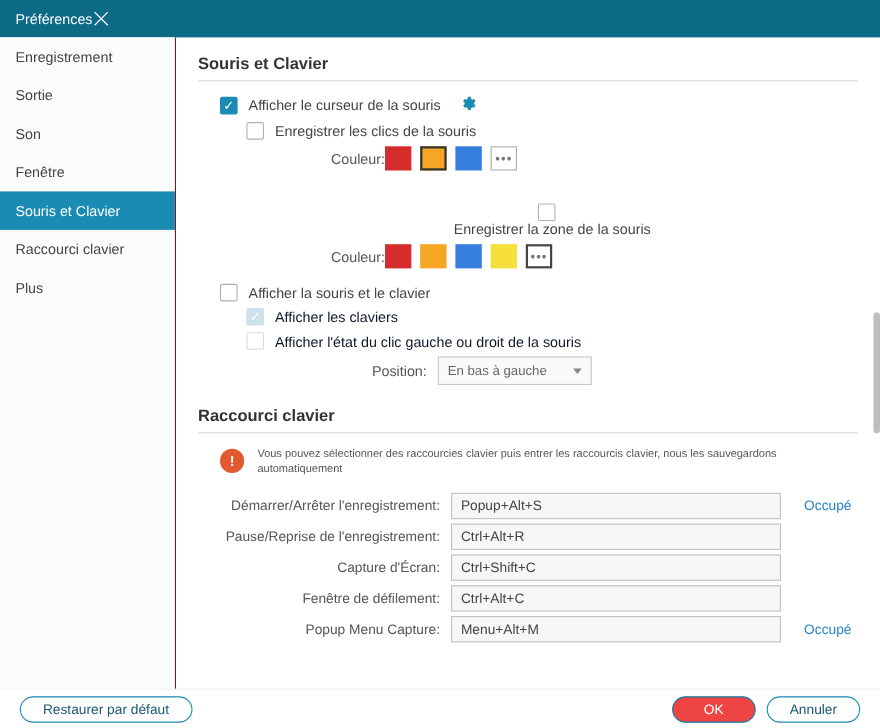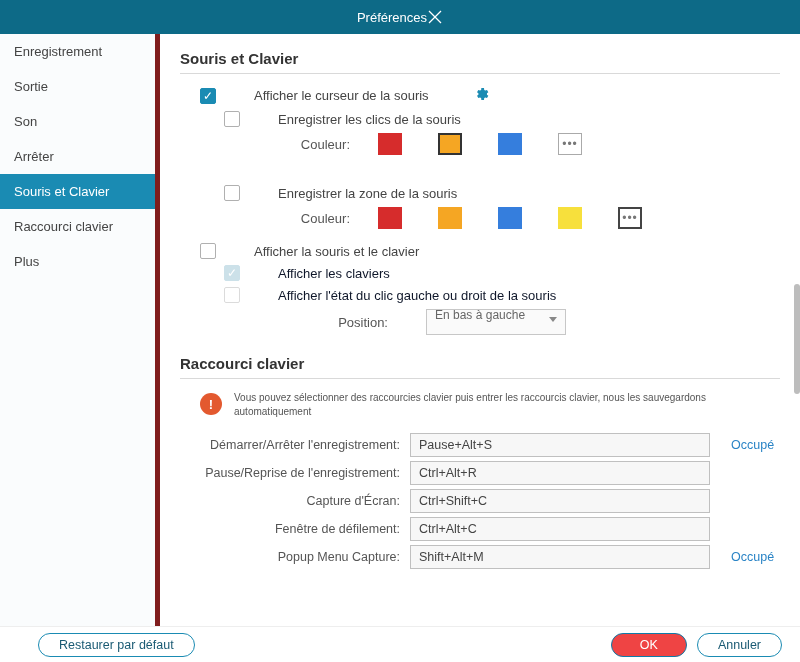--- a/index.html
+++ b/index.html
@@ -1,27 +1,27 @@
 <!DOCTYPE html>
 <html><head>
 <meta charset="utf-8">
 <style>
   * { box-sizing: border-box; margin: 0; padding: 0; font-family: -apple-system, "Segoe UI", Arial, sans-serif; }
   body { width: 800px; height: 662px; background: #fff; overflow: hidden; font-size: 13px; color: #333; }
-  .titlebar { height: 34px; background: #0d6a87; color: #fff; display: flex; align-items: center; padding: 0 14px; justify-content: center; }
+  .titlebar { height: 34px; background: #0d6a87; color: #fff; display: flex; align-items: center; padding: 0 14px; justify-content: flex-start; }
   .titlebar .title { font-size: 13px; }
   .titlebar .close { width: 16px; height: 16px; display:flex; align-items:center; justify-content:center; cursor:pointer; }
   .main { display: flex; height: 592px; }
-  .sidebar { width: 160px; border-right: 5px solid #7f1d1d; background: #fafcfd; }
+  .sidebar { width: 160px; border-right: 1px solid #7f1d1d; background: #fafcfd; }
   .sidebar-item { padding: 10px 14px; font-size: 13px; color: #444; cursor: pointer; }
   .sidebar-item.active { background: #1a8bb3; color: #fff; }
   .content { flex:1; padding: 16px 20px 8px 20px; overflow-y: auto; position:relative; }
   .scrollthumb { position:absolute; right:0; top:250px; width:6px; height:110px; background:#bdbdbd; border-radius:3px; }
   h2.section { font-size: 15px; font-weight: 600; color: #333; border-bottom: 1px solid #d9d9d9; padding-bottom: 6px; margin-bottom: 12px; }
-  .row { display:flex; align-items:center; margin: 6px 0; gap: 28px; }
+  .row { display:flex; align-items:center; margin: 6px 0; }
   .indent1 { padding-left: 20px; }
   .indent2 { padding-left: 44px; }
   .indentL { padding-left: 70px; }
   .checkbox { width:16px; height:16px; border:1px solid #b0b0b0; border-radius:2px; margin-right:10px; flex-shrink:0; display:flex; align-items:center; justify-content:center; background:#fff; cursor:pointer; }
   .checkbox.checked { background:#1a8bb3; border-color:#1a8bb3; }
   .checkbox.checked::after { content:"✓"; color:#fff; font-size:12px; line-height:1; }
   .checkbox.disabled { opacity:.45; cursor:default; }
   .checkbox.disabled.checked { background:#8fbed0; border-color:#8fbed0; }
   .label { font-size:13px; color:#444; }
   .label.disabled { color:#0f172a; }
@@ -35,32 +35,32 @@
   .swatch.selected { border:2px solid #333; }
   .swatch.more { background:#fff; border:1px solid #aaa; display:flex; align-items:center; justify-content:center; font-size:12px; color:#777; letter-spacing:1px; }
   .swatch.more.selected { border:2px solid #444; }
   .sizepick { display:flex; align-items:center; gap:6px; }
   .sizebtn { width:26px; height:22px; background:#f3f3f3; border:1px solid #ccc; display:flex; align-items:center; justify-content:center; cursor:pointer; }
   .sizebtn span { background:#e24a3a; border-radius:50%; }
   .sizebtn .s1 { width:4px; height:4px; }
   .sizebtn .s2 { width:10px; height:10px; }
   .sizebtn .s3 { width:14px; height:14px; }
   .fieldlabel { width:138px; text-align:right; margin-right:10px; color:#555; }
-  .select { width:140px; height:20px; border:1px solid #c7c7c7; background:#fafafa; padding:12px 8px; display:flex; align-items:flex-end; justify-content:space-between; font-size:12px; color:#666; cursor:pointer; }
+  .select { width:140px; height:20px; border:1px solid #c7c7c7; background:#fafafa; padding:12px 8px; display:flex; align-items:center; justify-content:space-between; font-size:12px; color:#666; cursor:pointer; }
   .chev { width:0; height:0; border-left:4px solid transparent; border-right:4px solid transparent; border-top:5px solid #888; }
   .notice { display:flex; align-items:flex-start; gap:12px; margin:10px 0 14px 20px; }
   .notice .badge { width:22px; height:22px; border-radius:50%; background:#e3592f; color:#fff; display:flex; align-items:center; justify-content:center; font-weight:700; font-size:13px; flex-shrink:0; margin-top:2px;}
   .notice .text { font-size:10px; color:#555; line-height:1.4; }
   .hk-row { display:flex; align-items:center; margin:4px 0; }
   .hk-label { width: 220px; text-align:right; margin-right:10px; font-size:12.5px; color:#555; }
   .hk-input { flex:0 0 300px; height:24px; border:1px solid #c0c0c0; background:#f7f7f7; padding:0 8px; font-size:12.5px; display:flex; align-items:center; color:#444; cursor:text; }
   .hk-status { margin-left:21px; color:#2a84c6; font-size:12.5px; cursor:pointer; }
   .footer { height:36px; display:flex; align-items:center; padding:0 18px; border-top:1px solid #eee; gap:10px; }
   .btn { height:24px; border-radius:12px; padding:0 20px; font-size:12.5px; display:flex; align-items:center; cursor:pointer; border:1px solid; }
-  .btn.restore { border-color:#1a8bb3; color:#1a5a73; background:#fff;margin-left:20px; }
+  .btn.restore { border-color:#1a8bb3; color:#1a5a73; background:#fff; }
   .spacer { flex:1; }
   .btn.ok { background:#ef4444; border-color:#0e7ba8; color:#fff; padding:0 28px; }
   .btn.cancel { border-color:#1a8bb3; color:#1a5a73; background:#fff; }
 </style>
 </head>
 <body>
 
 <div class="titlebar">
   <span class="title">Préférences</span>
   <span class="close">
@@ -69,21 +69,21 @@
         <line x1="13" y1="1" x2="1" y2="13" stroke="#fff" stroke-width="1.2"></line>
       </svg>
   </span>
 </div>
 
 <div class="main">
   <div class="sidebar">
     <div class="sidebar-item">Enregistrement</div>
     <div class="sidebar-item">Sortie</div>
     <div class="sidebar-item">Son</div>
-    <div class="sidebar-item">Arrêter</div>
+    <div class="sidebar-item">Fenêtre</div>
     <div class="sidebar-item active">Souris et Clavier</div>
     <div class="sidebar-item">Raccourci clavier</div>
     <div class="sidebar-item">Plus</div>
   </div>
 
   <div class="content">
     <div class="scrollthumb"></div>
 
     <h2 class="section">Souris et Clavier</h2>
 
@@ -102,21 +102,21 @@
       <span class="label">Enregistrer les clics de la souris</span>
     </div>
     <div class="row indentL">
       <span class="colorlabel">Couleur:</span>
       <span class="swatch red"></span>
       <span class="swatch orange selected"></span>
       <span class="swatch blue"></span>
       <span class="swatch more">•••</span>
     </div>
 
-    <div class="row indent2" style="margin-top:30px;">
+    <div class="row indent2" style="margin-top:30px;flex-direction:column;">
       <span class="checkbox"></span>
       <span class="label">Enregistrer la zone de la souris</span>
     </div>
     <div class="row indentL">
       <span class="colorlabel">Couleur:</span>
       <span class="swatch red"></span>
       <span class="swatch orange"></span>
       <span class="swatch blue"></span>
       <span class="swatch yellow"></span>
       <span class="swatch more selected">•••</span>
@@ -144,41 +144,41 @@
 
     <h2 class="section" style="margin-top:20px;">Raccourci clavier</h2>
 
     <div class="notice">
       <span class="badge">!</span>
       <span class="text">Vous pouvez sélectionner des raccourcies clavier puis entrer les raccourcis clavier, nous les sauvegardons automatiquement</span>
     </div>
 
     <div class="hk-row">
       <span class="hk-label">Démarrer/Arrêter l'enregistrement:</span>
-      <span class="hk-input">Pause+Alt+S</span>
+      <span class="hk-input">Popup+Alt+S</span>
       <span class="hk-status">Occupé</span>
     </div>
     <div class="hk-row">
       <span class="hk-label">Pause/Reprise de l'enregistrement:</span>
       <span class="hk-input">Ctrl+Alt+R</span>
       <span class="hk-status"></span>
     </div>
     <div class="hk-row">
       <span class="hk-label">Capture d'Écran:</span>
       <span class="hk-input">Ctrl+Shift+C</span>
       <span class="hk-status"></span>
     </div>
     <div class="hk-row">
       <span class="hk-label">Fenêtre de défilement:</span>
       <span class="hk-input">Ctrl+Alt+C</span>
       <span class="hk-status"></span>
     </div>
     <div class="hk-row">
       <span class="hk-label">Popup Menu Capture:</span>
-      <span class="hk-input">Shift+Alt+M</span>
+      <span class="hk-input">Menu+Alt+M</span>
       <span class="hk-status">Occupé</span>
     </div>
 
   </div>
 </div>
 
 <div class="footer">
   <div class="btn restore">Restaurer par défaut</div>
   <div class="spacer"></div>
   <div class="btn ok">OK</div>

